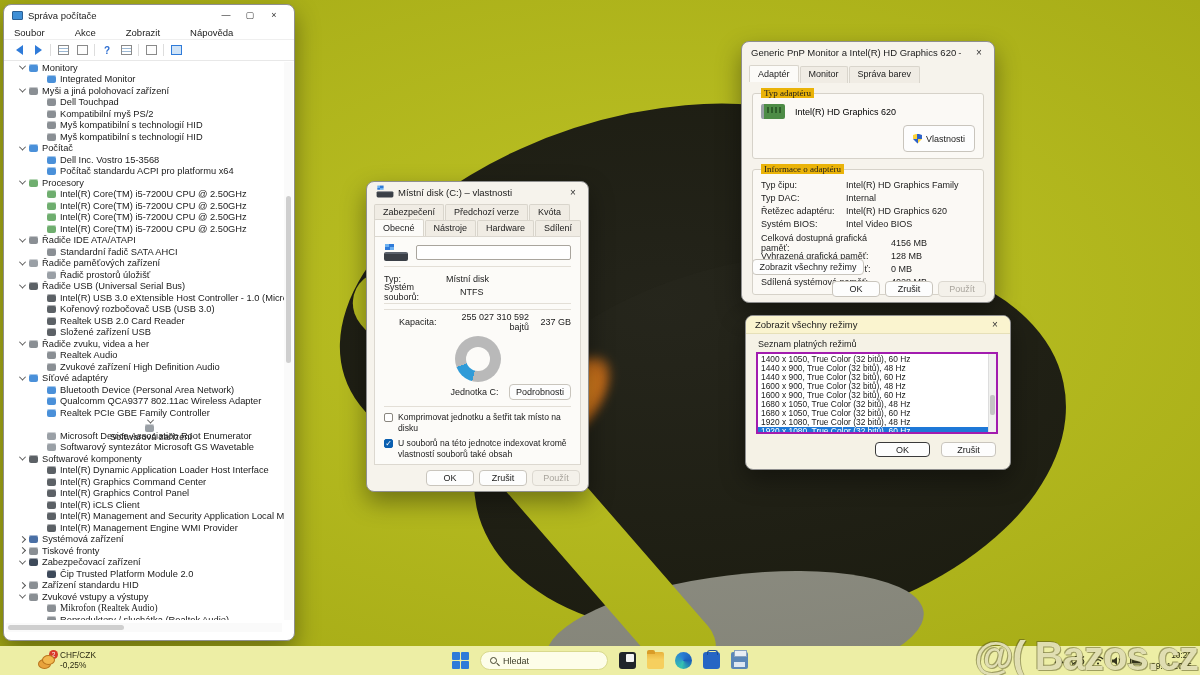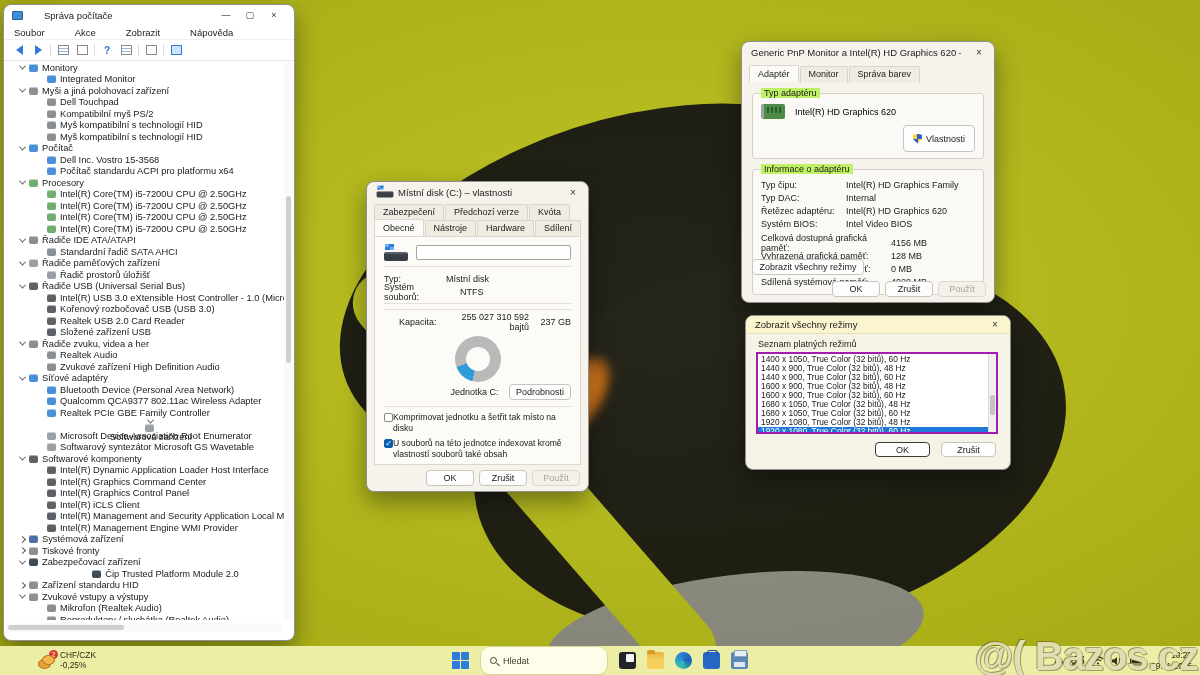--- a/index.html
+++ b/index.html
@@ -11,21 +11,21 @@
   .petal1 { left:330px; top:120px; width:590px; height:330px; background:#0b0b0b; transform:rotate(-18deg); }
   .petal2 { left:470px; top:260px; width:600px; height:370px; background:#0d0d0d; transform:rotate(-12deg); }
   .gray1  { left:388px; top:255px; width:125px; height:160px; background:#8f8f8f; transform:rotate(24deg); }
   .gray2  { left:545px; top:575px; width:380px; height:120px; background:#8a8a8a; transform:rotate(-7deg); }
   .slash  { left:388px; top:258px; width:520px; height:64px; background:#b7bd18; transform:rotate(49deg); transform-origin:left top; border-radius:40px; }
   .glow   { left:540px; top:345px; width:58px; height:115px; background:radial-gradient(ellipse at 50% 50%, #f59a1d 0%, #c05c0c 55%, rgba(0,0,0,0) 75%); transform:rotate(40deg); filter:blur(4px); border-radius:50%; }
   .vign   { position:absolute; inset:0; background:radial-gradient(ellipse at 55% 45%, rgba(255,255,160,.10), rgba(70,72,0,.18)); }
 
   
   .win { position:absolute; background:#fff; border:1px solid #8f8f8f; border-radius:8px; box-shadow:0 10px 24px rgba(0,0,0,.38); overflow:hidden; }
-  .titlebar { display:flex; align-items:center; gap:21px; padding:0 8px; height:20px; font-size:9.5px; color:#1b1b1b; }
+  .titlebar { display:flex; align-items:center; gap:5px; padding:0 8px; height:20px; font-size:9.5px; color:#1b1b1b; }
   .title { flex:1; white-space:nowrap; overflow:hidden; }
   .winbtns { display:flex; }
   .winbtn { width:24px; height:18px; display:flex; align-items:center; justify-content:center; font-size:9px; color:#333; }
   .dlgclose { width:26px; height:18px; display:flex; align-items:center; justify-content:center; font-size:10px; color:#333; }
   .btn { background:#fdfdfd; border:1px solid #c9c5bd; border-radius:4px; font-size:9px; color:#1b1b1b; display:flex; align-items:center; justify-content:center; font-family:inherit; }
   .btn.disabled { color:#a8a49c; background:#f4f1ea; border-color:#dcd8d0; }
 
   
   #dm { left:3px; top:4px; width:292px; height:637px; }
   #dm .menubar { display:flex; gap:30px; padding:0 10px; height:15px; align-items:center; font-size:9.5px; color:#222; border-bottom:1px solid #efefef; }
@@ -71,29 +71,29 @@
   .kv .k { width:62px; flex:none; }
   .usage-row { display:flex; align-items:center; height:14px; }
   .swatch { width:10px; height:10px; margin-right:5px; flex:none; border:1px solid rgba(0,0,0,.25); }
   .usage-row .lbl { flex:1; }
   .usage-row .bytes { width:88px; text-align:right; }
   .usage-row .size { width:42px; text-align:right; }
   #donut { width:46px; height:46px; border-radius:50%; margin:7px auto 2px; position:relative; }
   #donut::after { content:""; position:absolute; inset:11px; border-radius:50%; background:#fcfbf8; }
   .drive-sub { display:flex; align-items:center; margin-top:2px; }
   .drive-sub .dl { flex:1; text-align:center; padding-left:56px; }
-  .cbrow { display:flex; margin-top:5px; font-size:8.6px; line-height:1.25; align-items:flex-start; } 
+  .cbrow { display:flex; gap:5px; margin-top:5px; font-size:8.6px; line-height:1.25; align-items:flex-start; } 
   .cbbox { width:9px; height:9px; border:1px solid #8a867e; background:#fff; border-radius:2px; flex:none; margin-top:1px; font-size:8px; line-height:8px; text-align:center; color:#fff; }
   .cbbox.checked { background:#0b5fb0; border-color:#0b5fb0; }
   .dlgfooter { position:absolute; left:0; right:0; bottom:0; height:27px; display:flex; align-items:center; justify-content:flex-end; gap:5px; padding:0 8px; }
   .dlgfooter .btn { width:48px; height:16px; }
 
   #gpudlg { left:741px; top:41px; width:254px; height:262px; }
   .group { position:relative; border:1px solid #d6d2c9; border-radius:3px; margin:10px 10px 0; padding:10px 8px 6px; }
-  .group .legend { position:absolute; top:-6px; left:8px; background:#bef264; padding:0 3px; font-size:9px; color:#1b1b1b; }
+  .group .legend { position:absolute; top:-6px; left:8px; background:#eab308; padding:0 3px; font-size:9px; color:#1b1b1b;font-family:Liberation Serif, serif; }
   .gpurow { display:flex; align-items:center; gap:10px; }
   .gpuicon { width:24px; height:15px; background:#4d8c46; border-radius:2px; position:relative; flex:none; border-left:3px solid #9aa0a6; }
   .gpuicon::after { content:""; position:absolute; left:3px; top:3px; width:14px; height:6px; background:repeating-linear-gradient(90deg,#2e5e2a 0 2px,#4d8c46 2px 4px); }
   .inforow { display:flex; font-size:9px; height:13px; align-items:center; color:#1b1b1b; }
   .inforow .k { width:85px; flex:none; }
   .inforow.mem .k { width:130px; }
   .shield { width:9px; height:10px; clip-path:polygon(50% 0,100% 15%,100% 55%,50% 100%,0 55%,0 15%);
      background:conic-gradient(#2d62c9 0 25%, #ffd43a 0 50%, #2d62c9 0 75%, #ffd43a 0); margin-right:4px; }
 
   #modesdlg { left:745px; top:315px; width:266px; height:155px; background:#f5f2e6; }
@@ -111,21 +111,21 @@
   #taskbar { position:absolute; left:0; right:0; bottom:0; height:29px; background:#edeea5; display:flex; align-items:center; }
   #widget { display:flex; align-items:center; gap:6px; margin-left:38px; }
   .coins { width:16px; height:14px; position:relative; }
   .coins::before, .coins::after { content:""; position:absolute; width:11px; height:8px; border-radius:50%; background:#e8a23c; border:1px solid #b9741d; }
   .coins::before { left:0; top:5px; } .coins::after { left:4px; top:1px; background:#f2b84e; }
   .badge { position:absolute; right:-4px; top:-4px; width:9px; height:9px; border-radius:50%; background:#d83b2a; color:#fff; font-size:6.5px; display:flex; align-items:center; justify-content:center; }
   #widget .wtxt { font-size:8.3px; color:#2a2a12; line-height:1.15; }
   #tbcenter { position:absolute; left:452px; display:flex; align-items:center; gap:11px; }
   .startbtn { width:17px; height:17px; display:grid; grid-template-columns:8px 8px; grid-template-rows:8px 8px; gap:1px; }
   .startbtn span { background:#2f7bd9; border-radius:1px; }
-  #search { width:128px; height:29px; background:#fdfde9; border:1px solid #d9d98e; border-radius:10px; display:flex; align-items:center; gap:6px; padding:0 9px; font-size:9px; color:#3c3c28; }
+  #search { width:128px; height:19px; background:#fdfde9; border:1px solid #d9d98e; border-radius:10px; display:flex; align-items:center; gap:6px; padding:0 9px; font-size:9px; color:#3c3c28; }
   .mag { width:7px; height:7px; border:1.3px solid #44442c; border-radius:50%; position:relative; flex:none; }
   .mag::after { content:""; position:absolute; left:5px; top:6px; width:4px; height:1.3px; background:#44442c; transform:rotate(45deg); }
   .tkicon { width:17px; height:17px; position:relative; border-radius:3px; }
   .tk-taskview { background:#20242b; } .tk-taskview::after { content:""; position:absolute; right:2px; top:2px; width:8px; height:8px; background:#f4f4f4; border-radius:1px; }
   .tk-folder { background:linear-gradient(#e8b23c, #f6cf5e 45%); border-radius:2px; } .tk-folder::before { content:""; position:absolute; left:0; top:-2px; width:8px; height:4px; background:#d99c28; border-radius:2px 2px 0 0; }
   .tk-edge { border-radius:50%; background:conic-gradient(from 200deg, #35c3b0, #2a7fd4 40%, #1b5fb8 70%, #35c3b0); }
   .tk-toolbox { background:#2666c4; border-radius:3px; } .tk-toolbox::before { content:""; position:absolute; left:4px; top:-2px; width:9px; height:4px; border:1.5px solid #1b4d97; border-bottom:none; border-radius:3px 3px 0 0; }
   .tk-printer { background:#5b87b8; border-radius:2px; } .tk-printer::before { content:""; position:absolute; left:3px; top:-2px; width:11px; height:5px; background:#e8eef5; border:1px solid #8aa4c0; } .tk-printer::after { content:""; position:absolute; left:3px; bottom:2px; width:11px; height:5px; background:#dde7f2; }
   #tray { position:absolute; right:8px; display:flex; align-items:center; gap:7px; }
   #tray svg { display:block; }
@@ -407,36 +407,36 @@
         <div class="trow" style="padding-left: 8px;">
           <span class="chev closed"></span>
           <span class="ticon" style="background: rgb(138, 143, 148); box-shadow: rgba(255, 255, 255, 0.5) 0px 1px 0px inset;"></span>
           <span>Tiskové fronty</span>
         </div>
         <div class="trow" style="padding-left: 8px;">
           <span class="chev open"></span>
           <span class="ticon" style="background: rgb(62, 74, 90); box-shadow: rgba(255, 255, 255, 0.5) 0px 1px 0px inset;"></span>
           <span>Zabezpečovací zařízení</span>
         </div>
-        <div class="trow" style="padding-left: 26px; justify-content: center;">
+        <div class="trow" style="padding-left: 26px;">
           <span class="chev none"></span>
           <span class="ticon" style="background: rgb(62, 74, 90); box-shadow: rgba(255, 255, 255, 0.5) 0px 1px 0px inset;"></span>
           <span>Čip Trusted Platform Module 2.0</span>
         </div>
         <div class="trow" style="padding-left: 8px;">
           <span class="chev closed"></span>
           <span class="ticon" style="background: rgb(138, 143, 148); box-shadow: rgba(255, 255, 255, 0.5) 0px 1px 0px inset;"></span>
           <span>Zařízení standardu HID</span>
         </div>
         <div class="trow" style="padding-left: 8px;">
           <span class="chev open"></span>
           <span class="ticon" style="background: rgb(138, 143, 148); box-shadow: rgba(255, 255, 255, 0.5) 0px 1px 0px inset;"></span>
           <span>Zvukové vstupy a výstupy</span>
         </div>
-        <div class="trow" style="padding-left: 26px;">
+        <div class="trow" style="padding-left: 26px; font-family: Liberation Serif, serif;">
           <span class="chev none"></span>
           <span class="ticon" style="background: rgb(138, 143, 148); box-shadow: rgba(255, 255, 255, 0.5) 0px 1px 0px inset;"></span>
           <span>Mikrofon (Realtek Audio)</span>
         </div>
         <div class="trow" style="padding-left: 26px; text-align: center;">
           <span class="chev none"></span>
           <span class="ticon" style="background: rgb(138, 143, 148); box-shadow: rgba(255, 255, 255, 0.5) 0px 1px 0px inset;"></span>
           <span>Reproduktory / sluchátka (Realtek Audio)</span>
         </div>
       </div>

